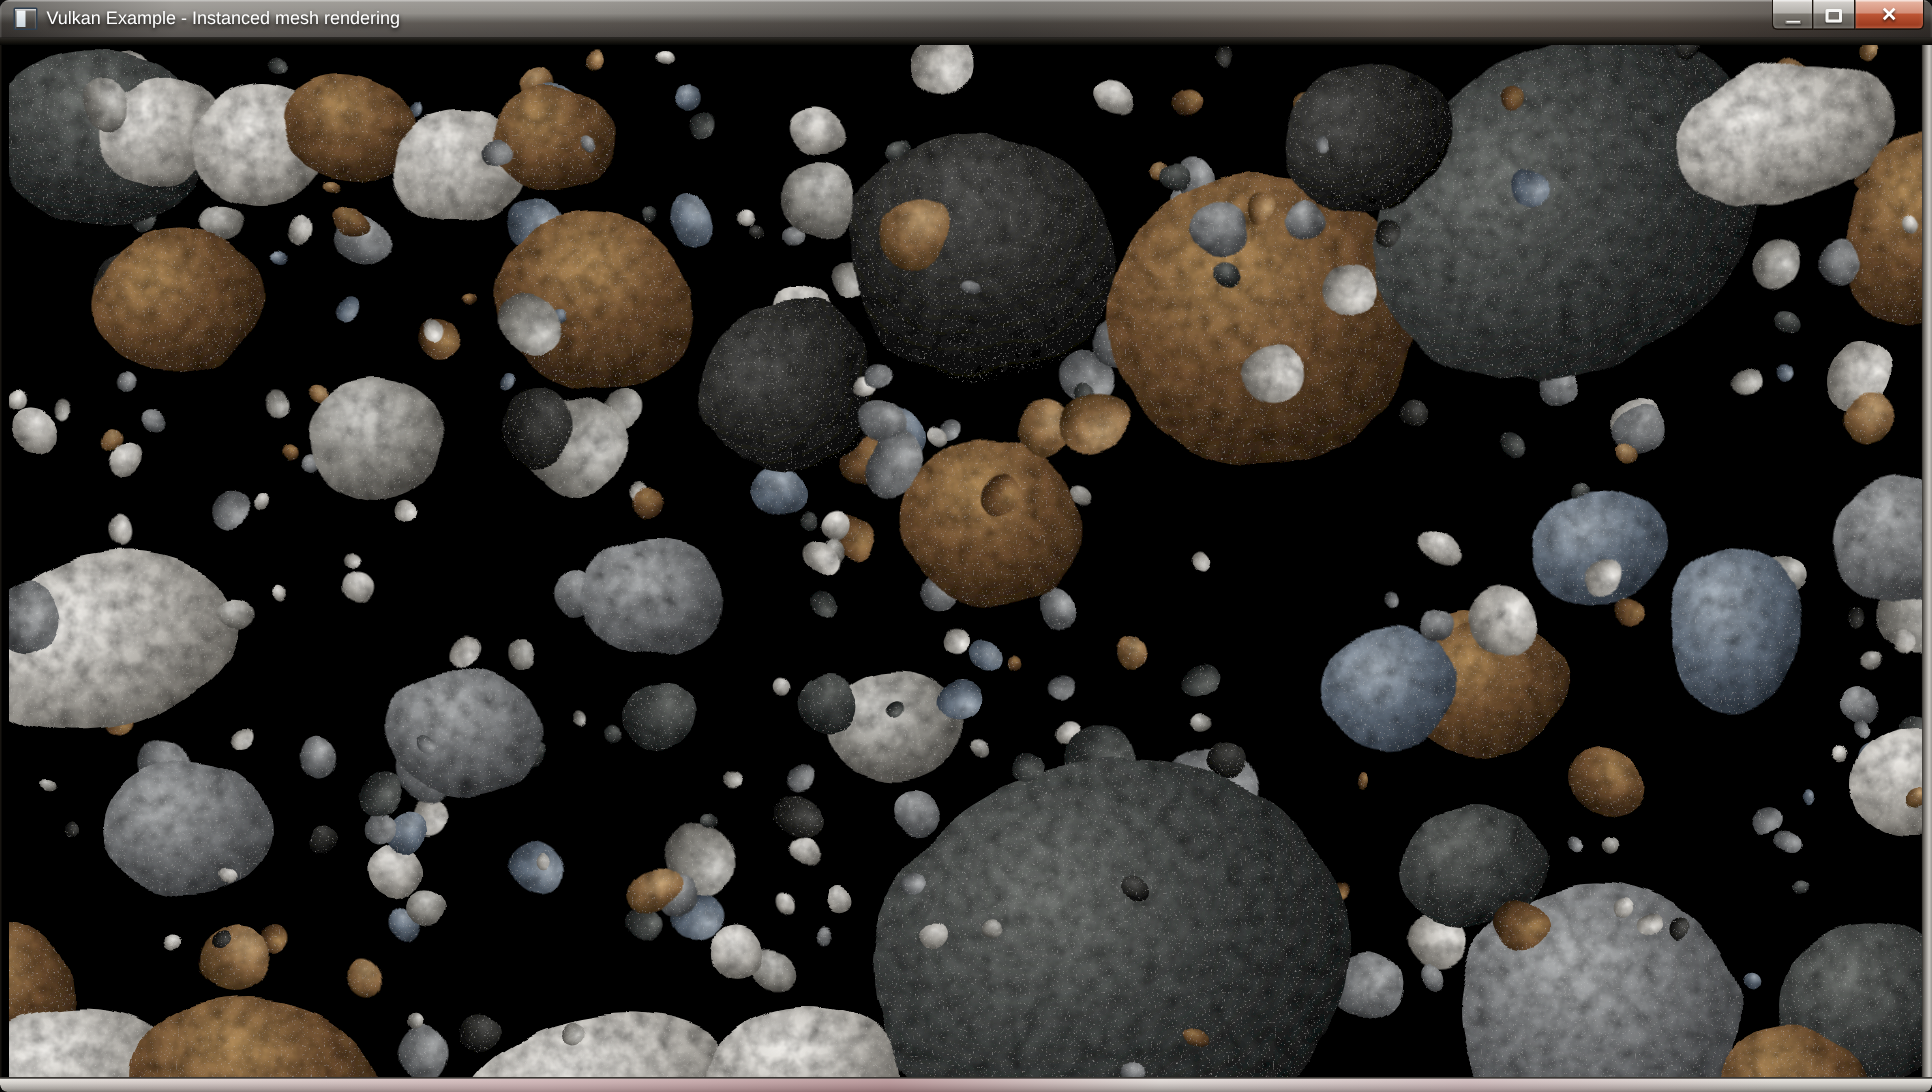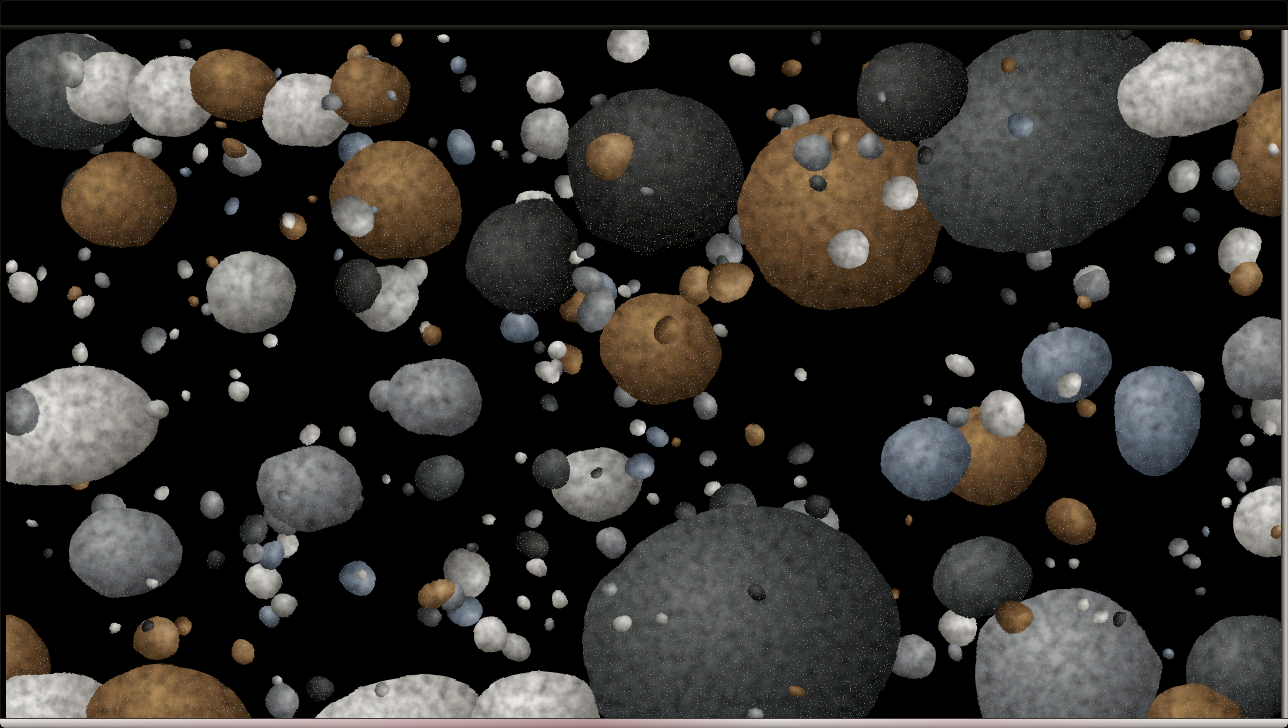--- a/index.html
+++ b/index.html
@@ -93,20 +93,35 @@
   .client{
     position:absolute;left:6px;top:30px;width:1275px;height:688px;background:#000;
   }
   .client svg{display:block;}
 </style>
 </head>
 <body>
 
 <div class="window">
 
+  <div class="titlebar">
+    <div class="app-icon"></div>
+    <div class="title">Vulkan Example - Instanced mesh rendering</div>
+    <div class="controls">
+      <div class="btn min">
+        <span class="glyph-min"></span>
+      </div>
+      <div class="btn max">
+        <span class="glyph-max"></span>
+      </div>
+      <div class="btn close">
+        <span class="glyph-close">✕</span>
+      </div>
+    </div>
+  </div>
 
   <div class="frame-inner-top"></div>
   <div class="frame left"></div>
   <div class="frame right"></div>
   <div class="frame bottom"></div>
 
   <div class="client">
     <svg id="scene" width="1275" height="688" viewBox="0 0 1275 688" xmlns="http://www.w3.org/2000/svg">
       <defs id="scene-defs">
         <filter id="rockify" x="-3%" y="-3%" width="106%" height="106%">

